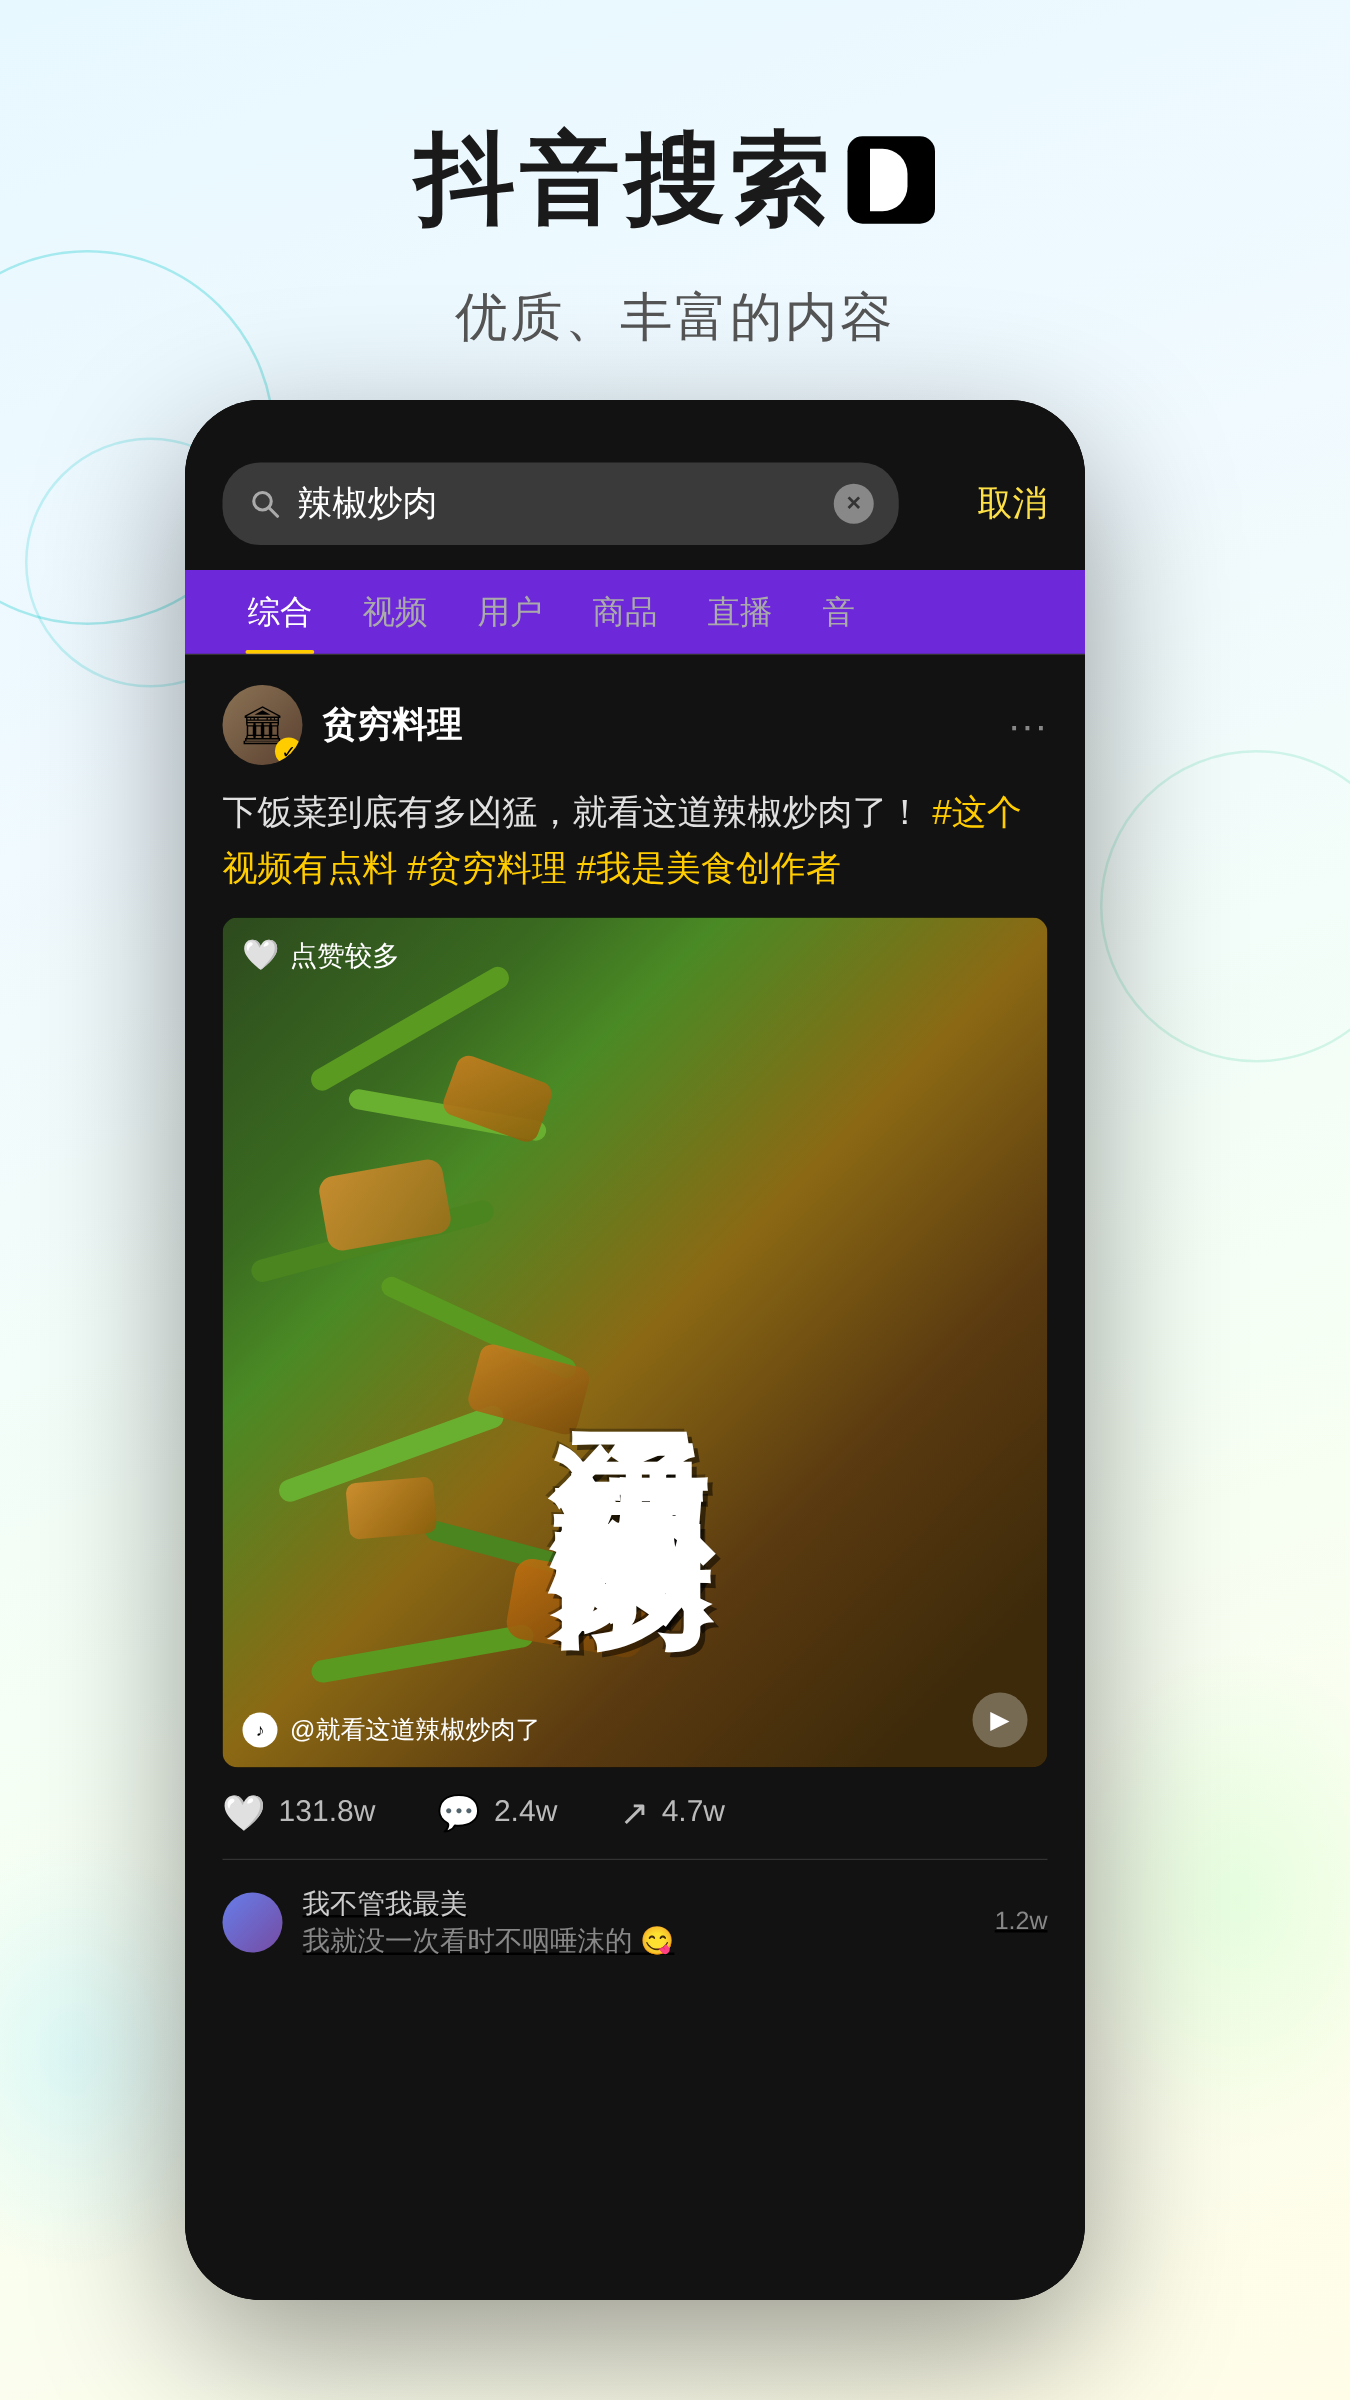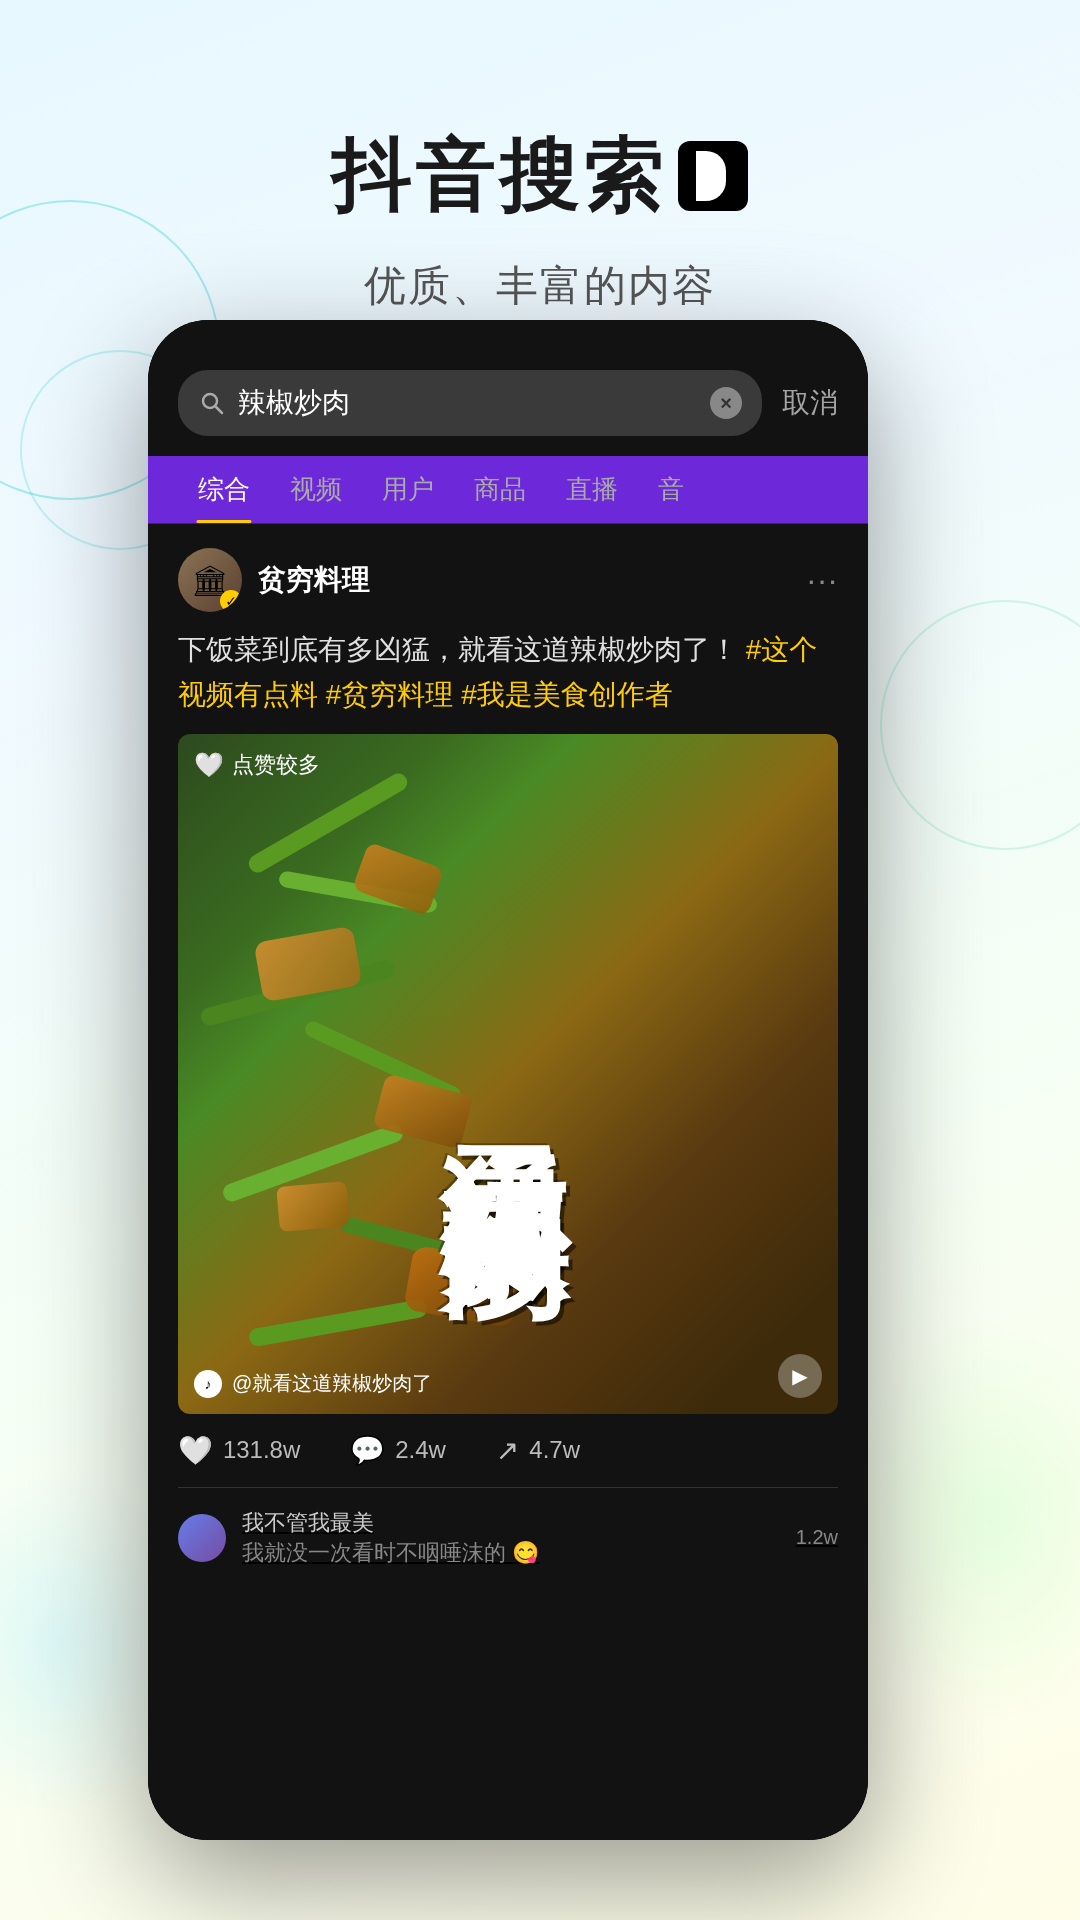--- a/index.html
+++ b/index.html
@@ -59,21 +59,20 @@
     }
     .header-title {
       font-size: 80px;
       font-weight: 900;
       color: #1a1a1a;
       letter-spacing: 4px;
       display: flex;
       align-items: center;
       justify-content: center;
       gap: 10px;
-      margin-top: 32px;
     }
     .tiktok-logo {
       width: 70px; height: 70px;
       background: #000;
       border-radius: 12px;
       display: flex; align-items: center; justify-content: center;
       position: relative;
       overflow: hidden;
     }
     .tiktok-logo::before {
@@ -155,23 +154,24 @@
     .clear-icon {
       width: 32px; height: 32px;
       background: #888;
       border-radius: 50%;
       display: flex; align-items: center; justify-content: center;
       color: #333;
       font-size: 20px;
       font-weight: bold;
     }
     .cancel-btn {
-      color: #a3a3a3;
+      color: #fde047;
       font-size: 28px;
       white-space: nowrap;
+      margin-left: 43px;
     }
 
     
     .tabs-row {
       display: flex;
       align-items: center;
       padding: 0 30px;
       background: #6d28d9;
       border-bottom: 1px solid #333;
     }

